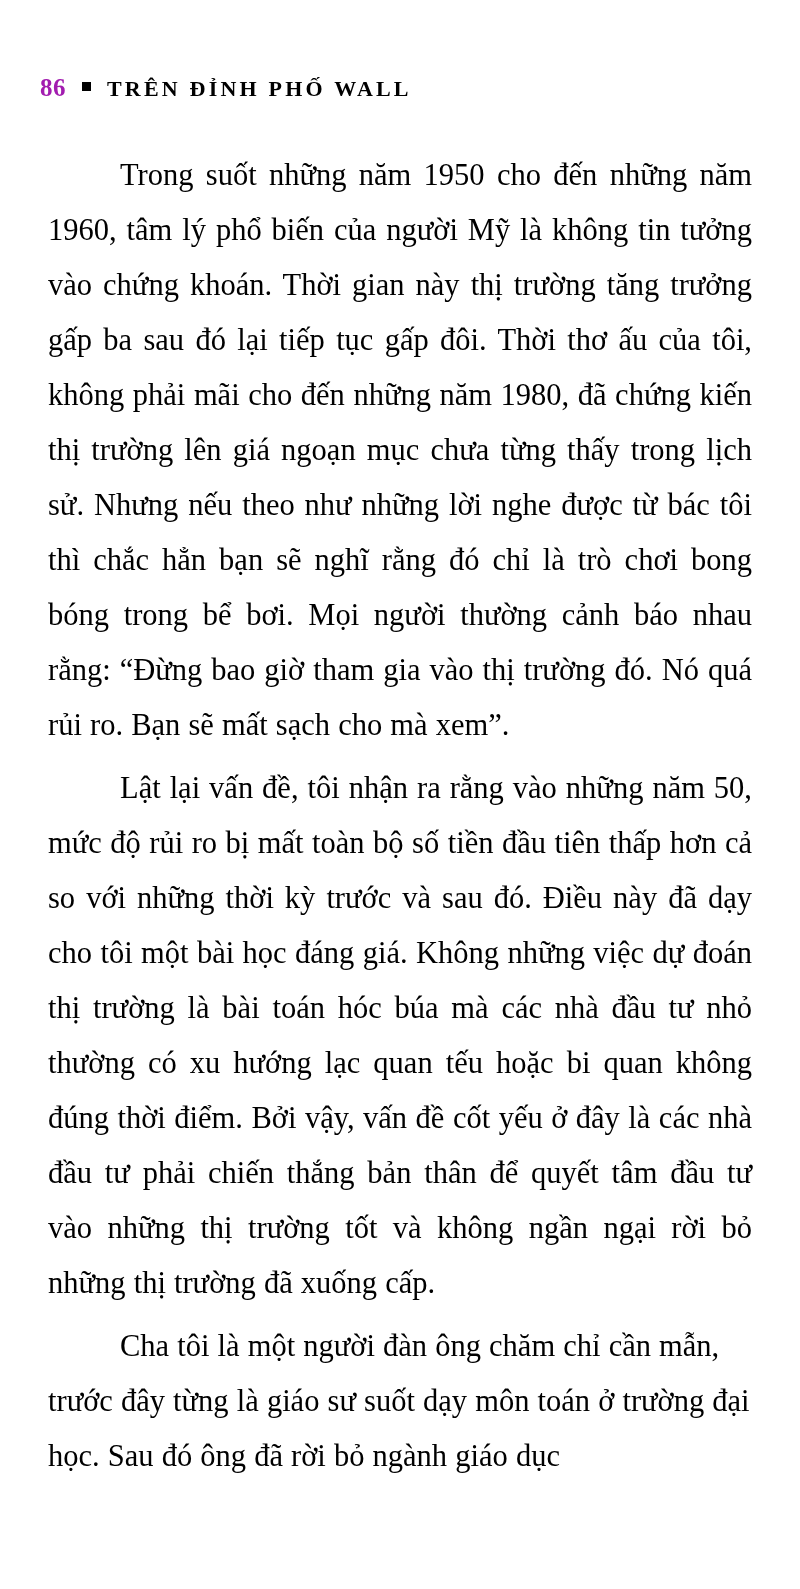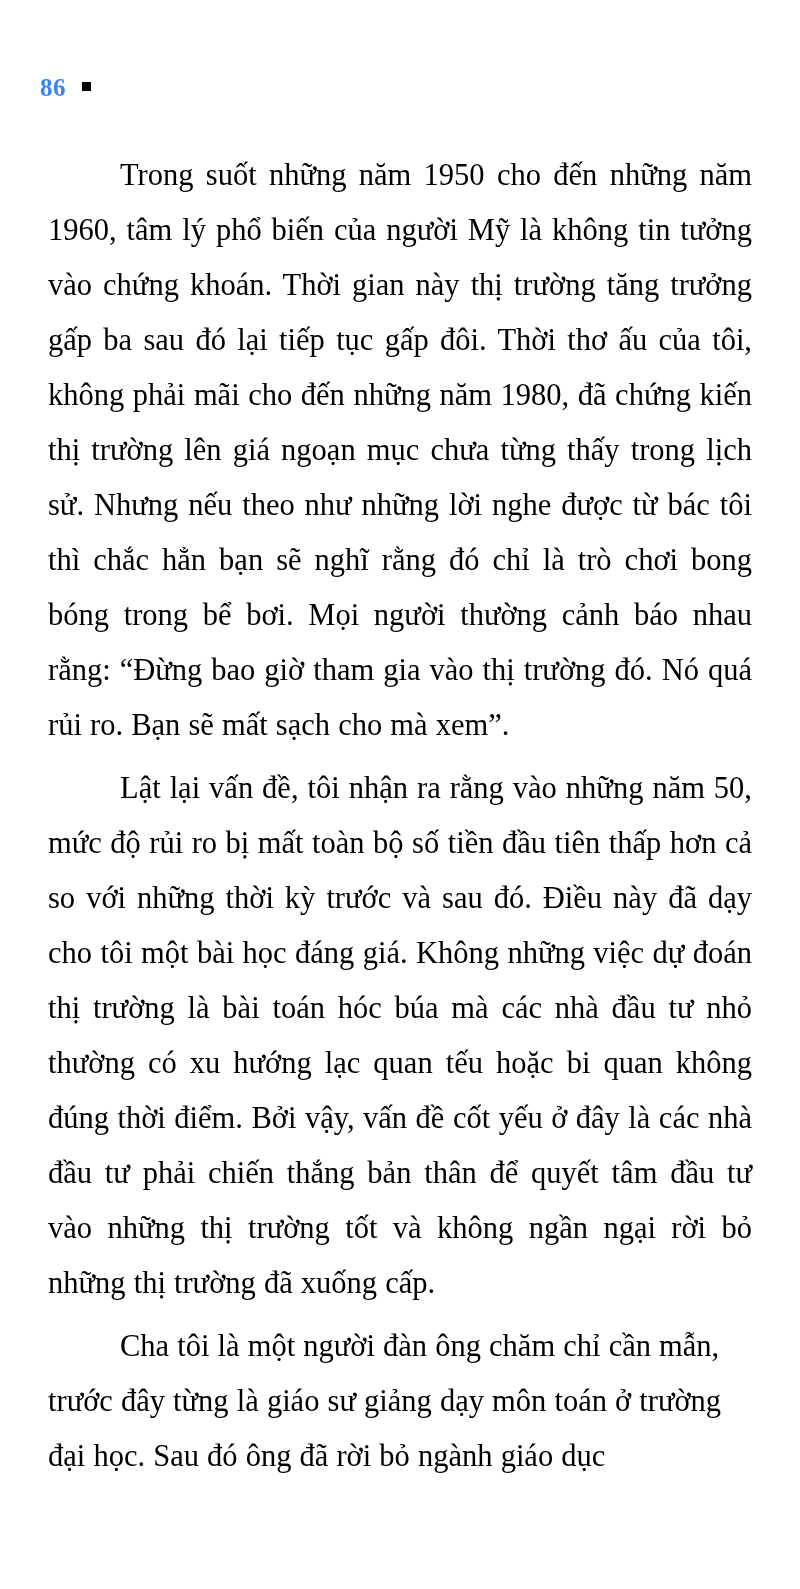--- a/index.html
+++ b/index.html
@@ -29,21 +29,21 @@
     right: 40px;
     display: flex;
     align-items: baseline;
     gap: 16px;
     font-family: "Liberation Serif", serif;
   }
   .page-number {
     font-size: 25px;
     font-weight: 700;
     letter-spacing: 0.5px;
-    color: #3b82f6;
+    color: #a21caf;
   }
   .head-sep {
     display: inline-block;
     width: 9px;
     height: 9px;
     background: #000;
     position: relative;
     top: -5px;
   }
   .head-title {
@@ -75,21 +75,22 @@
   }
 </style>
 </head>
 <body>
 
 <div class="page">
 
   <div class="running-head">
     <span class="page-number">86</span>
     <span class="head-sep"></span>
+    <span class="head-title">Trên đỉnh phố Wall</span>
   </div>
 
   <div class="body-text">
     <p>Trong suốt những năm 1950 cho đến những năm 1960, tâm lý phổ biến của người Mỹ là không tin tưởng vào chứng khoán. Thời gian này thị trường tăng trưởng gấp ba sau đó lại tiếp tục gấp đôi. Thời thơ ấu của tôi, không phải mãi cho đến những năm 1980, đã chứng kiến thị trường lên giá ngoạn mục chưa từng thấy trong lịch sử. Nhưng nếu theo như những lời nghe được từ bác tôi thì chắc hẳn bạn sẽ nghĩ rằng đó chỉ là trò chơi bong bóng trong bể bơi. Mọi người thường cảnh báo nhau rằng: “Đừng bao giờ tham gia vào thị trường đó. Nó quá rủi ro. Bạn sẽ mất sạch cho mà xem”.</p>
     <p>Lật lại vấn đề, tôi nhận ra rằng vào những năm 50, mức độ rủi ro bị mất toàn bộ số tiền đầu tiên thấp hơn cả so với những thời kỳ trước và sau đó. Điều này đã dạy cho tôi một bài học đáng giá. Không những việc dự đoán thị trường là bài toán hóc búa mà các nhà đầu tư nhỏ thường có xu hướng lạc quan tếu hoặc bi quan không đúng thời điểm. Bởi vậy, vấn đề cốt yếu ở đây là các nhà đầu tư phải chiến thắng bản thân để quyết tâm đầu tư vào những thị trường tốt và không ngần ngại rời bỏ những thị trường đã xuống cấp.</p>
-    <p>Cha tôi là một người đàn ông chăm chỉ cần mẫn, trước đây từng là giáo sư giảng dạy môn toán ở trường đại học. Sau đó ông đã rời bỏ ngành giáo dục</p>
+    <p>Cha tôi là một người đàn ông chăm chỉ cần mẫn, trước đây từng là giáo sư suốt dạy môn toán ở trường đại học. Sau đó ông đã rời bỏ ngành giáo dục</p>
   </div>
 
 </div>
 
 </body></html>

